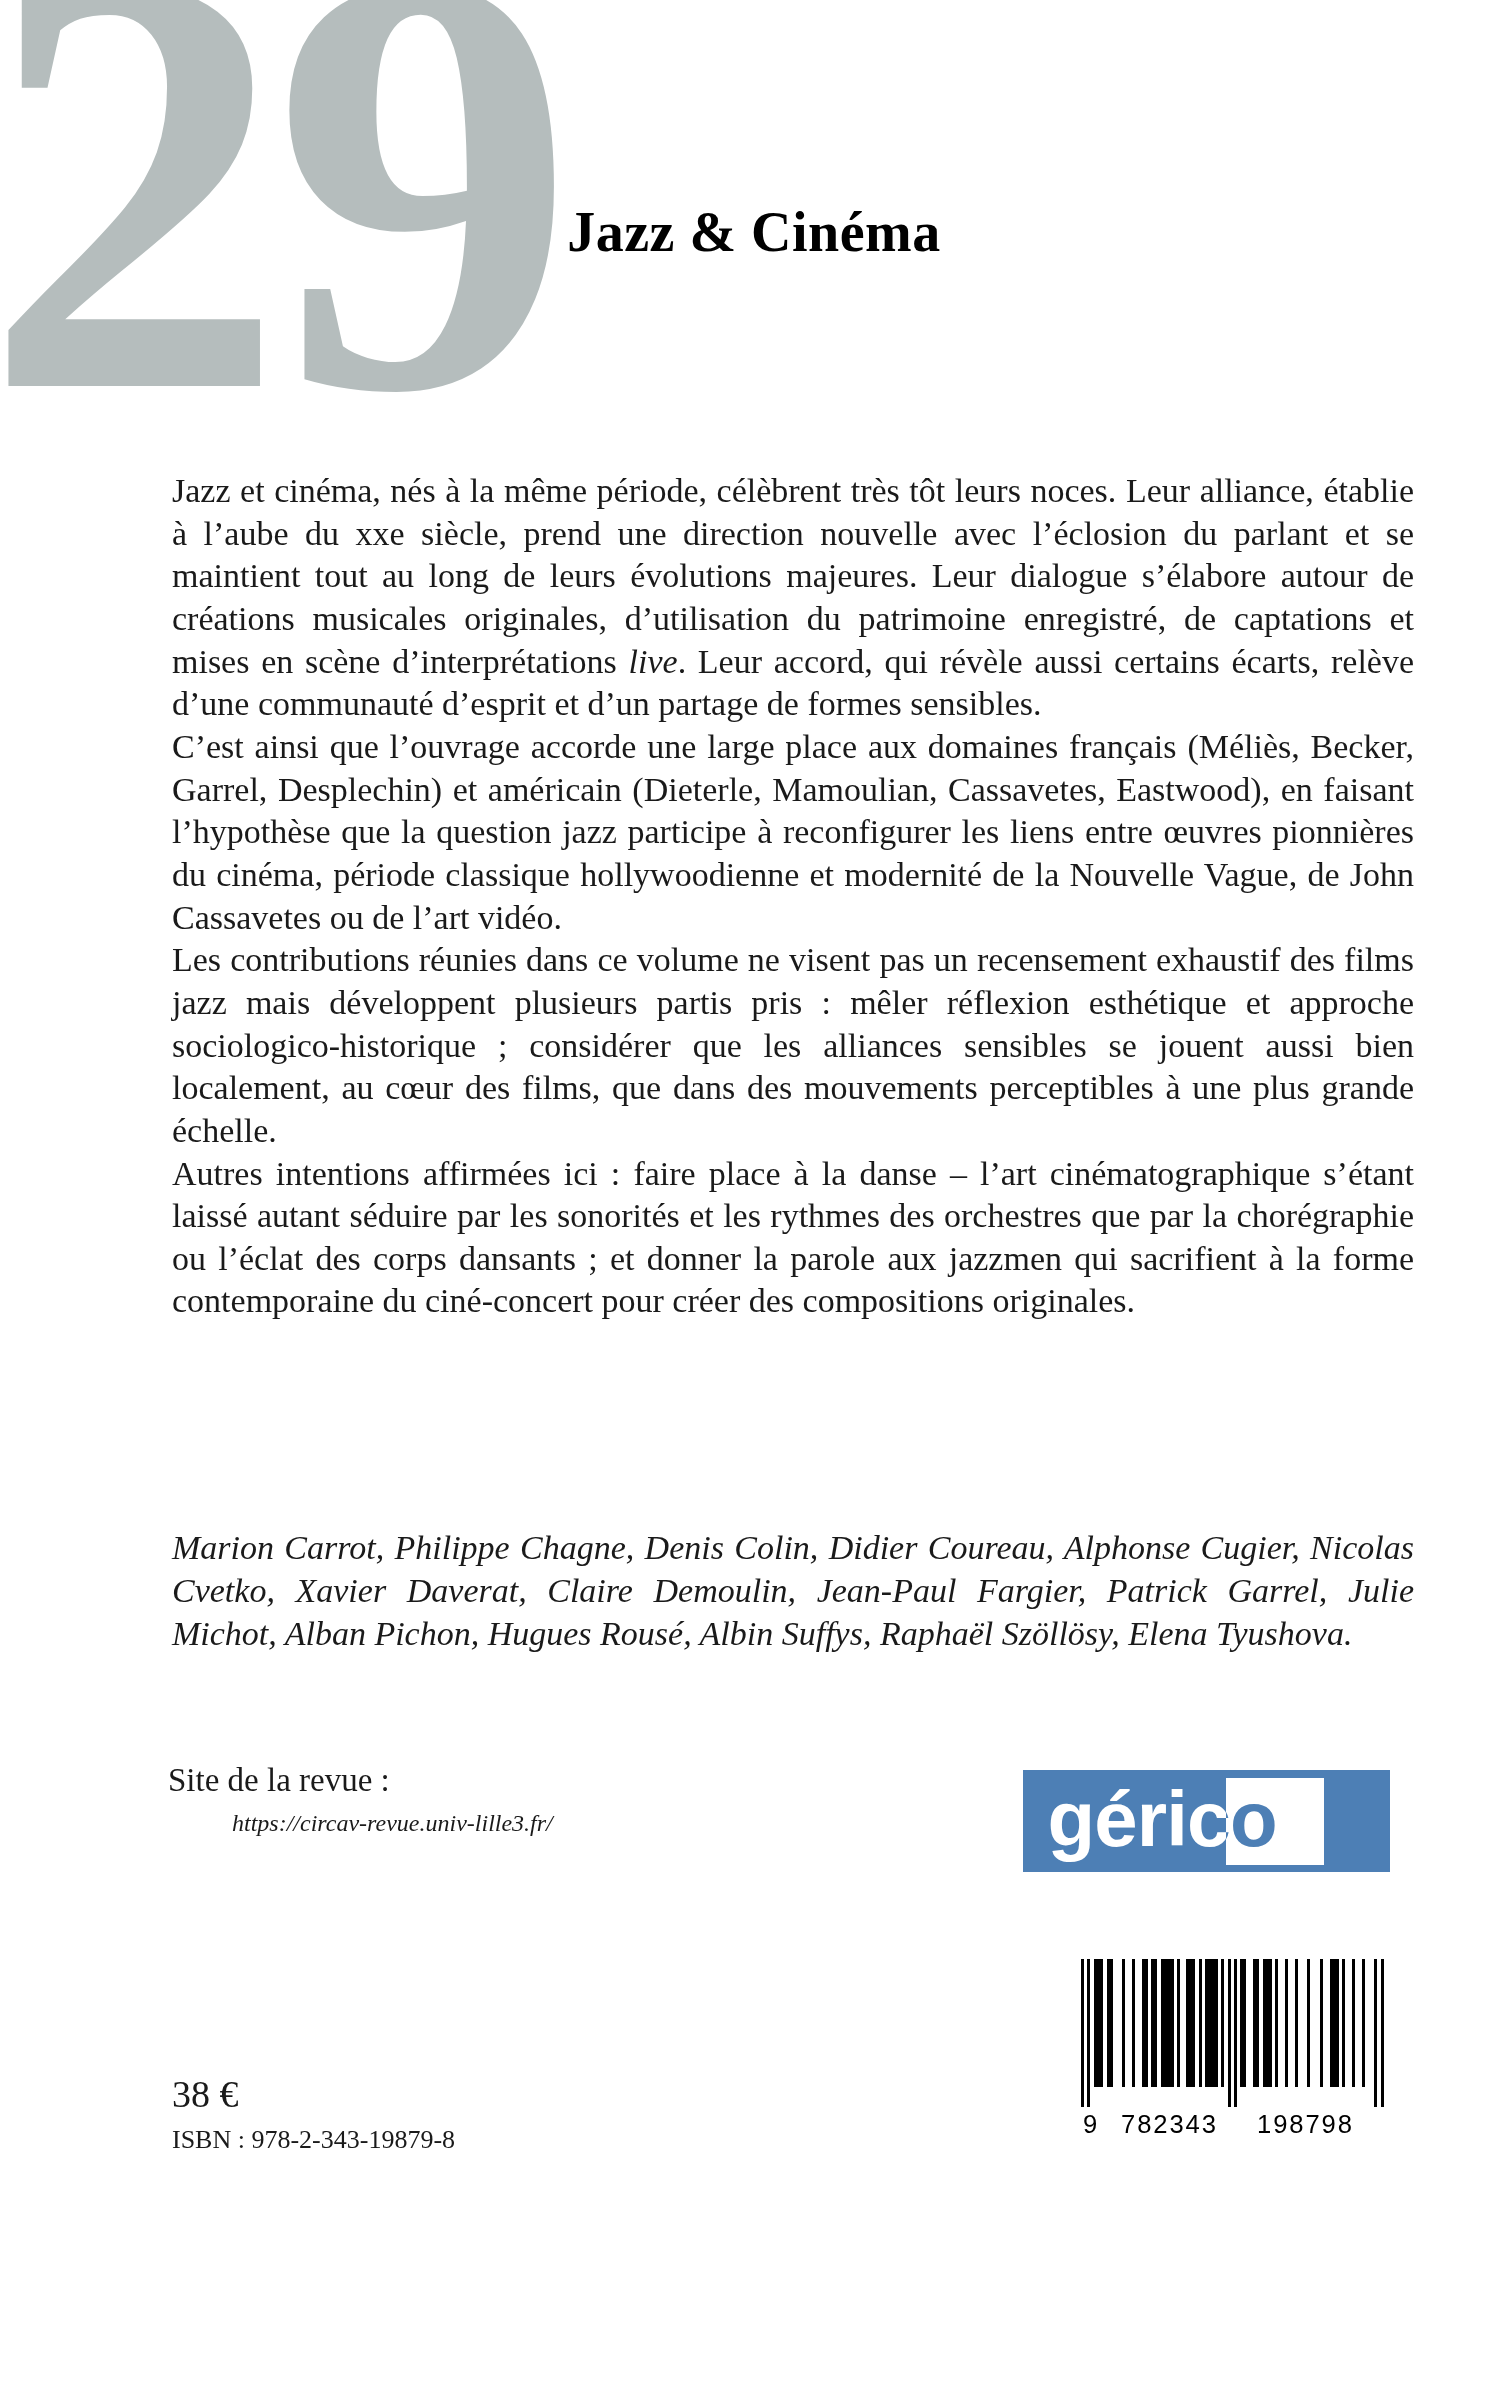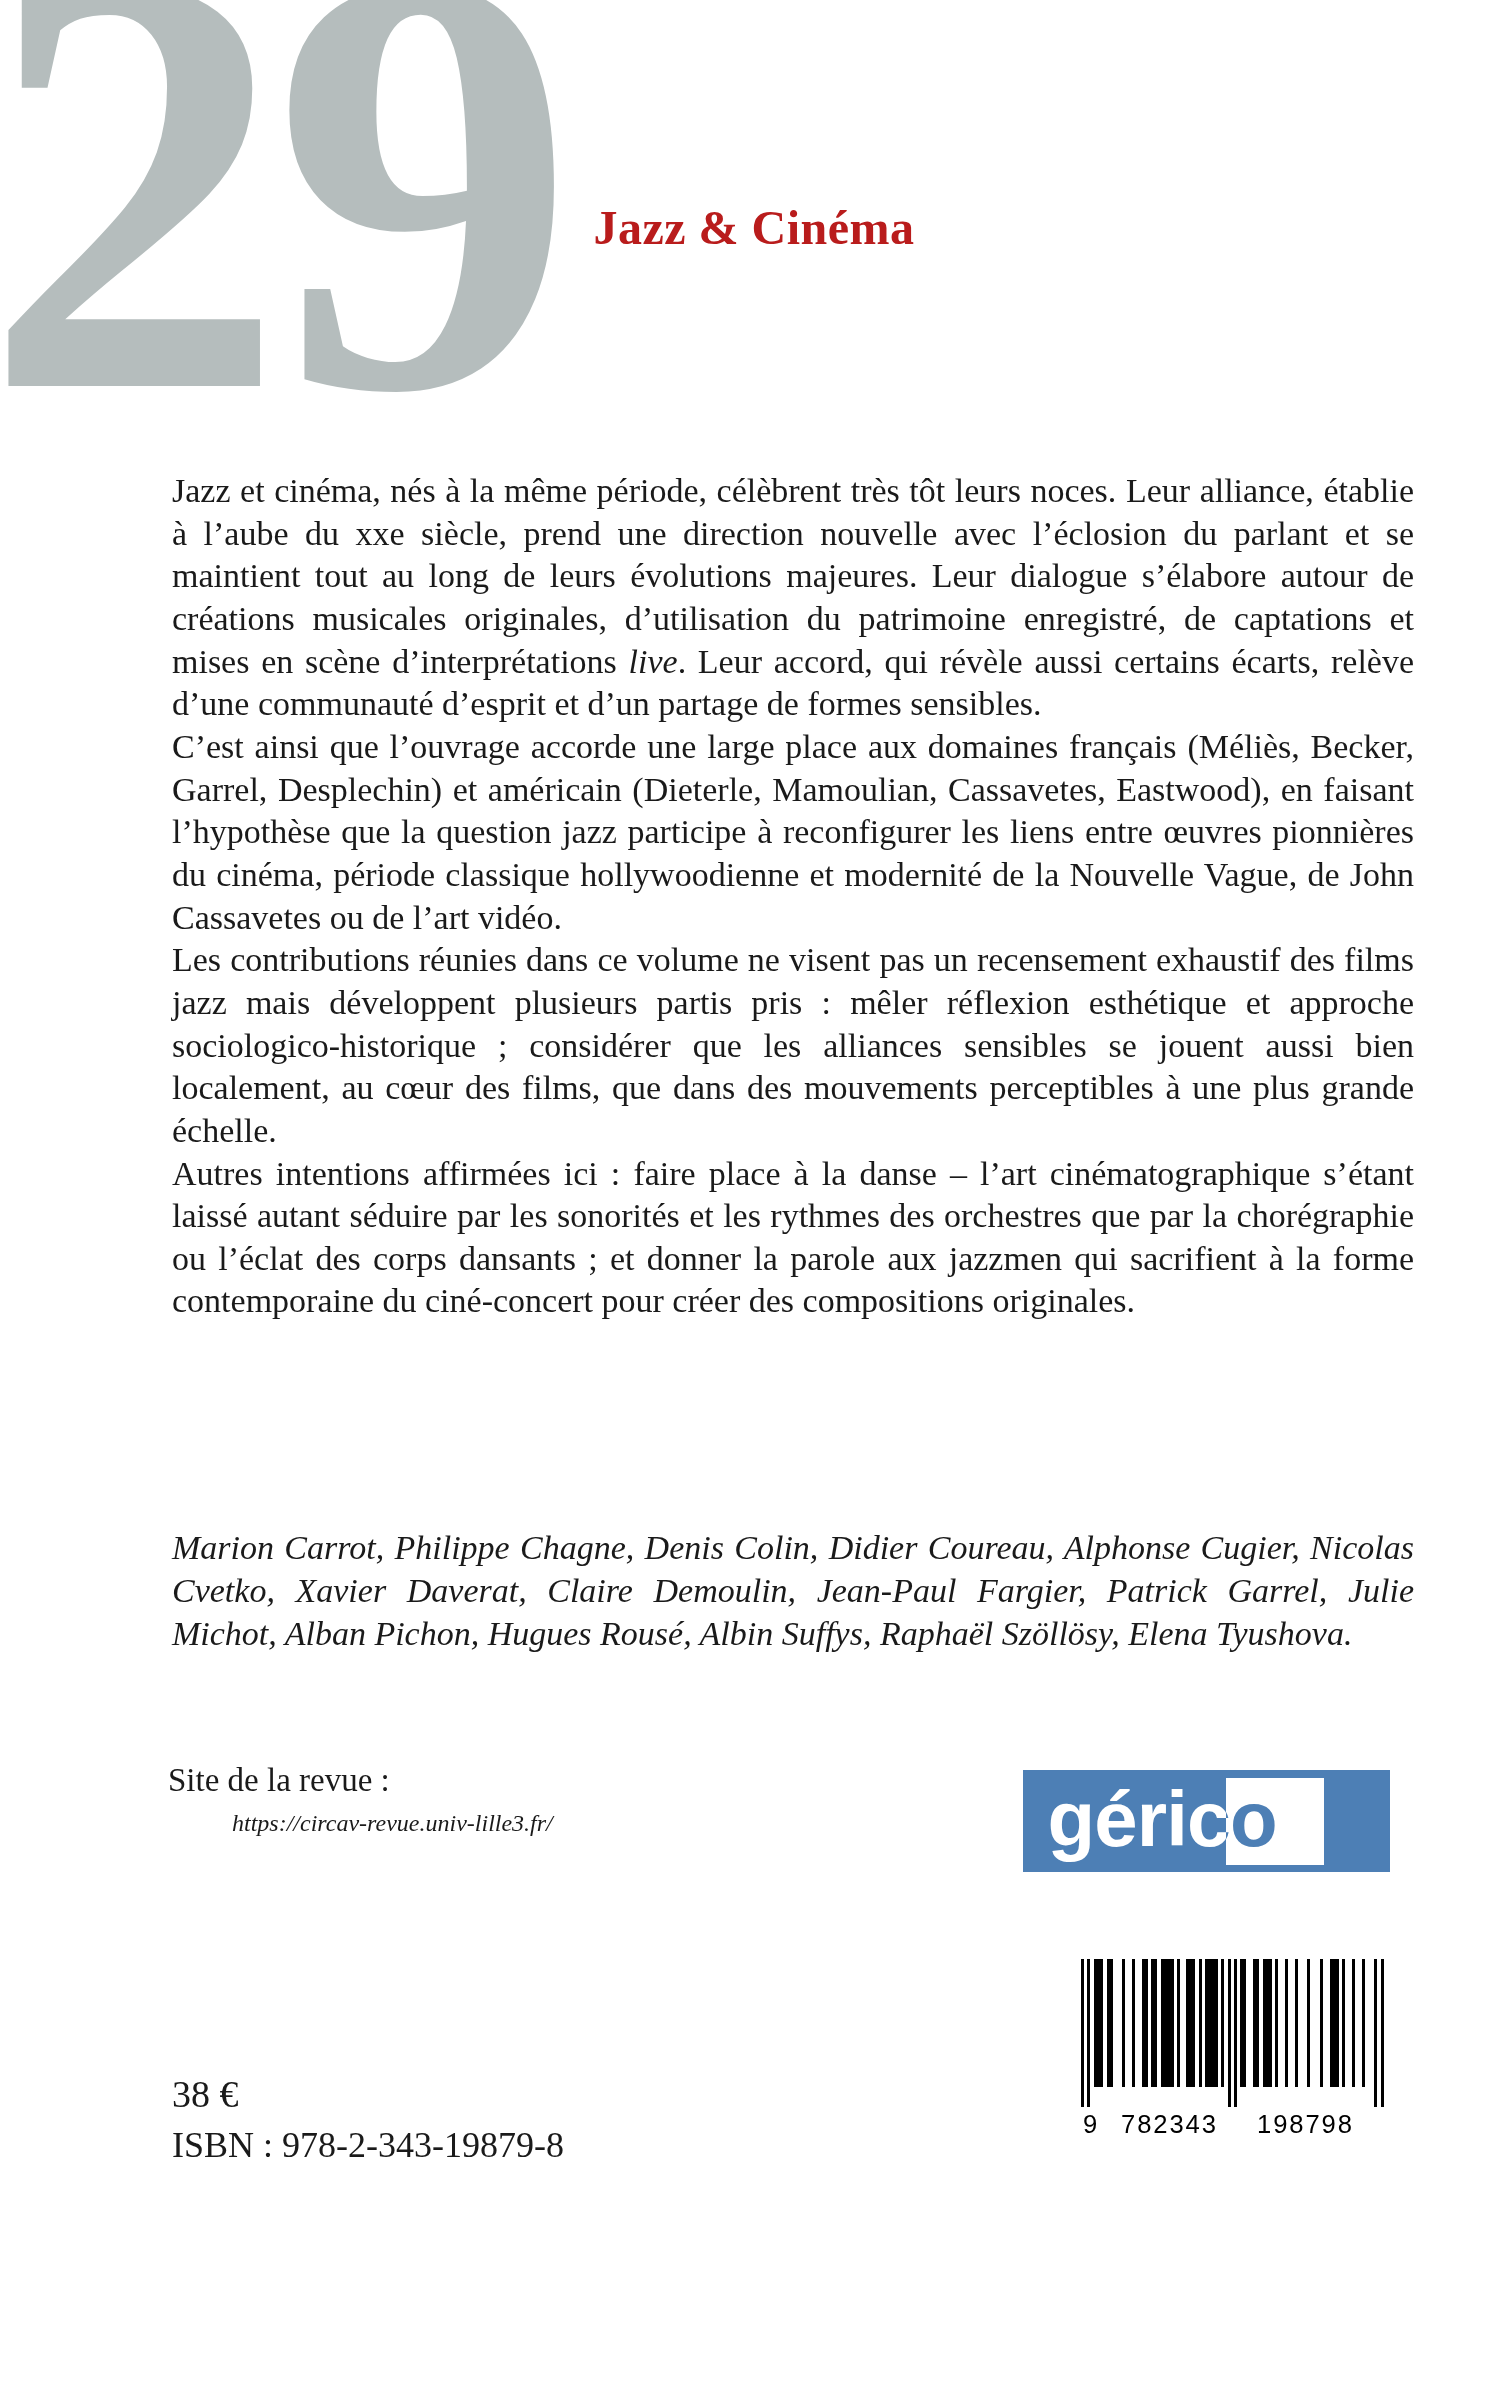--- a/index.html
+++ b/index.html
@@ -36,23 +36,23 @@
     position: absolute;
     left: 0;
     top: 203px;
     width: 1508px;
     text-align: center;
     z-index: 3;
   }
   #main-title {
     font-family: "Liberation Serif", "DejaVu Serif", serif;
     font-weight: 700;
-    font-size: 48px;
+    font-size: 56px;
     line-height: 1.06;
-    color: #b91c1c;
+    color: #000000;
     letter-spacing: 0.5px;
     margin: 0;
     padding: 0 28px;
   }
   #sub-title {
     font-family: "Liberation Serif", "DejaVu Serif", serif;
     font-weight: 700;
     font-size: 60px;
     line-height: 1.12;
     color: #418d96;
@@ -167,21 +167,21 @@
     left: 172px;
     top: 2074px;
     font-size: 38px;
     line-height: 1.1;
     z-index: 3;
   }
   #isbn {
     position: absolute;
     left: 172px;
     top: 2126px;
-    font-size: 36px;
+    font-size: 26px;
     line-height: 1.1;
     z-index: 3;
   }
 
   
   #barcode-block {
     position: absolute;
     left: 1081px;
     top: 1959px;
     width: 303px;

